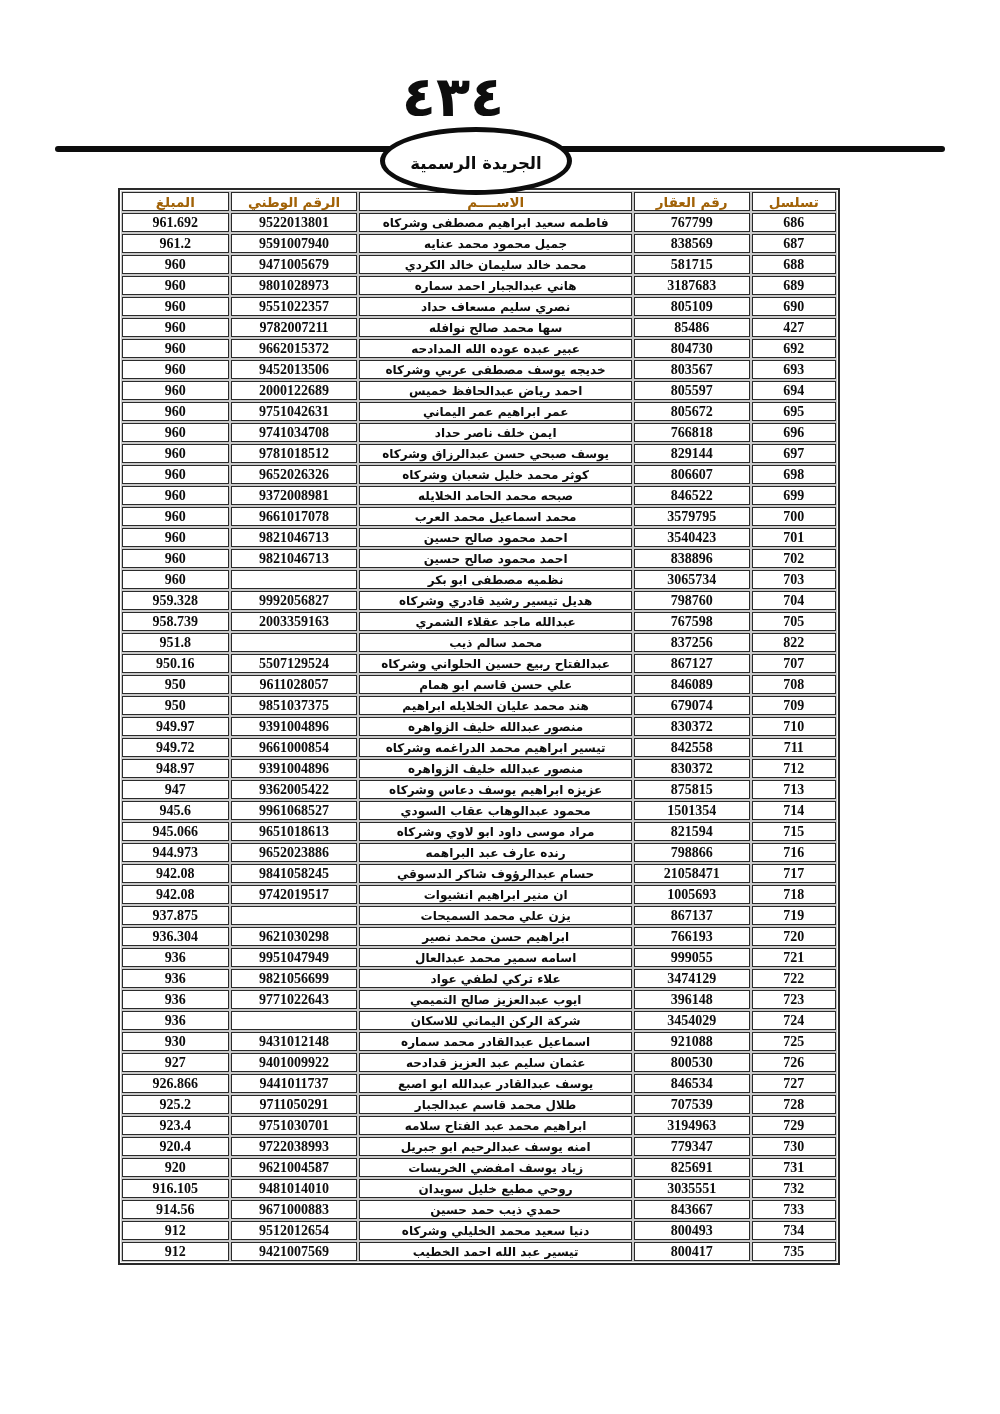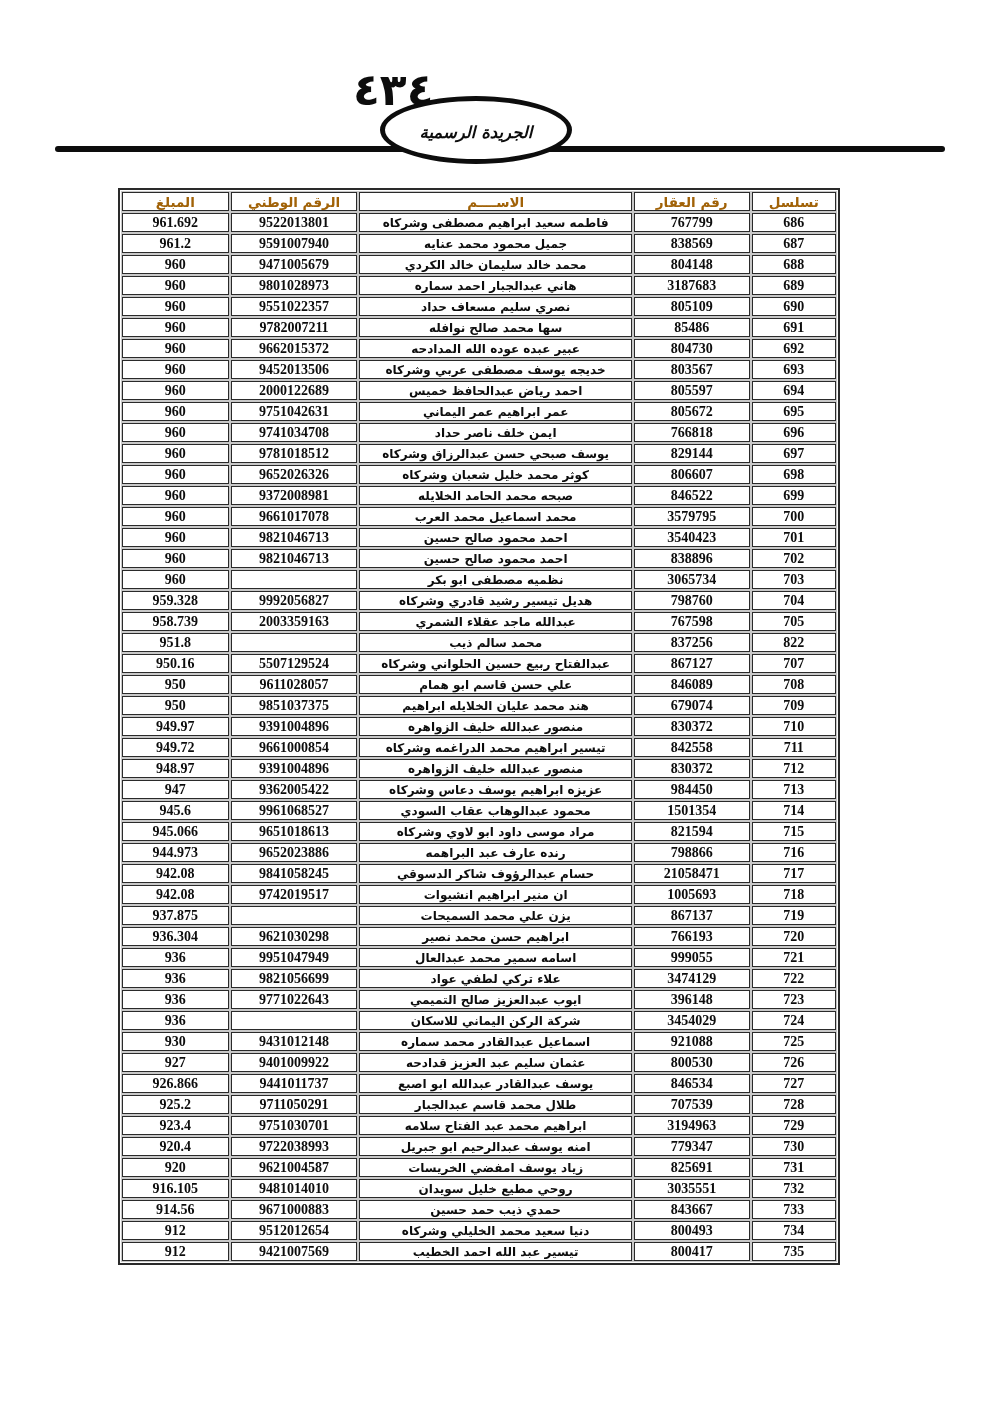--- a/index.html
+++ b/index.html
@@ -13,51 +13,50 @@
     height: 1414px;
     background: #ffffff;
     font-family: "DejaVu Sans", sans-serif;
     overflow: hidden;
   }
   .page-number {
     position: absolute;
     top: 66px;
     left: 353px;
     width: 200px;
-    text-align: left;
-    font-size: 44px;
+    text-align: center;
+    font-size: 56px;
     font-weight: 700;
     color: #0d0d0d;
     letter-spacing: 2px;
     line-height: 1.1;
   }
   .rule {
     position: absolute;
     top: 146px;
     left: 55px;
     width: 890px;
     height: 6px;
     background: #0d0d0d;
     border-radius: 3px;
     z-index: 1;
   }
   .banner {
     position: absolute;
-    top: 96px;
+    top: 127px;
     left: 380px;
     width: 182px;
     height: 58px;
     background: #ffffff;
     border: 5px solid #0d0d0d;
     border-radius: 50%;
     display: flex;
     align-items: center;
     justify-content: center;
     z-index: 2;
-    font-style: italic;
   }
   .banner span {
     font-size: 16.5px;
     font-weight: 700;
     color: #0d0d0d;
     padding-top: 4px;
   }
   table.records {
     position: absolute;
     top: 188px;
@@ -140,41 +139,41 @@
   </tr>
         <tr>
     <td class="num">687</td>
     <td class="num">838569</td>
     <td class="name">جميل محمود محمد عنايه</td>
     <td class="num">9591007940</td>
     <td class="num">961.2</td>
   </tr>
         <tr>
     <td class="num">688</td>
-    <td class="num">804148</td>
+    <td class="num">581715</td>
     <td class="name">محمد خالد سليمان خالد الكردي</td>
     <td class="num">9471005679</td>
     <td class="num">960</td>
   </tr>
         <tr>
     <td class="num">689</td>
     <td class="num">3187683</td>
     <td class="name">هاني عبدالجبار احمد سماره</td>
     <td class="num">9801028973</td>
     <td class="num">960</td>
   </tr>
         <tr>
     <td class="num">690</td>
     <td class="num">805109</td>
     <td class="name">نصري سليم مسعاف حداد</td>
     <td class="num">9551022357</td>
     <td class="num">960</td>
   </tr>
         <tr>
-    <td class="num">691</td>
+    <td class="num">427</td>
     <td class="num">85486</td>
     <td class="name">سها محمد صالح نوافله</td>
     <td class="num">9782007211</td>
     <td class="num">960</td>
   </tr>
         <tr>
     <td class="num">692</td>
     <td class="num">804730</td>
     <td class="name">عبير عبده عوده الله المدادحه</td>
     <td class="num">9662015372</td>
@@ -315,21 +314,21 @@
   </tr>
         <tr>
     <td class="num">712</td>
     <td class="num">830372</td>
     <td class="name">منصور عبدالله خليف الزواهره</td>
     <td class="num">9391004896</td>
     <td class="num">948.97</td>
   </tr>
         <tr>
     <td class="num">713</td>
-    <td class="num">984450</td>
+    <td class="num">875815</td>
     <td class="name">عزيزه ابراهيم يوسف دعاس وشركاه</td>
     <td class="num">9362005422</td>
     <td class="num">947</td>
   </tr>
         <tr>
     <td class="num">714</td>
     <td class="num">1501354</td>
     <td class="name">محمود عبدالوهاب عقاب السودي</td>
     <td class="num">9961068527</td>
     <td class="num">945.6</td>

